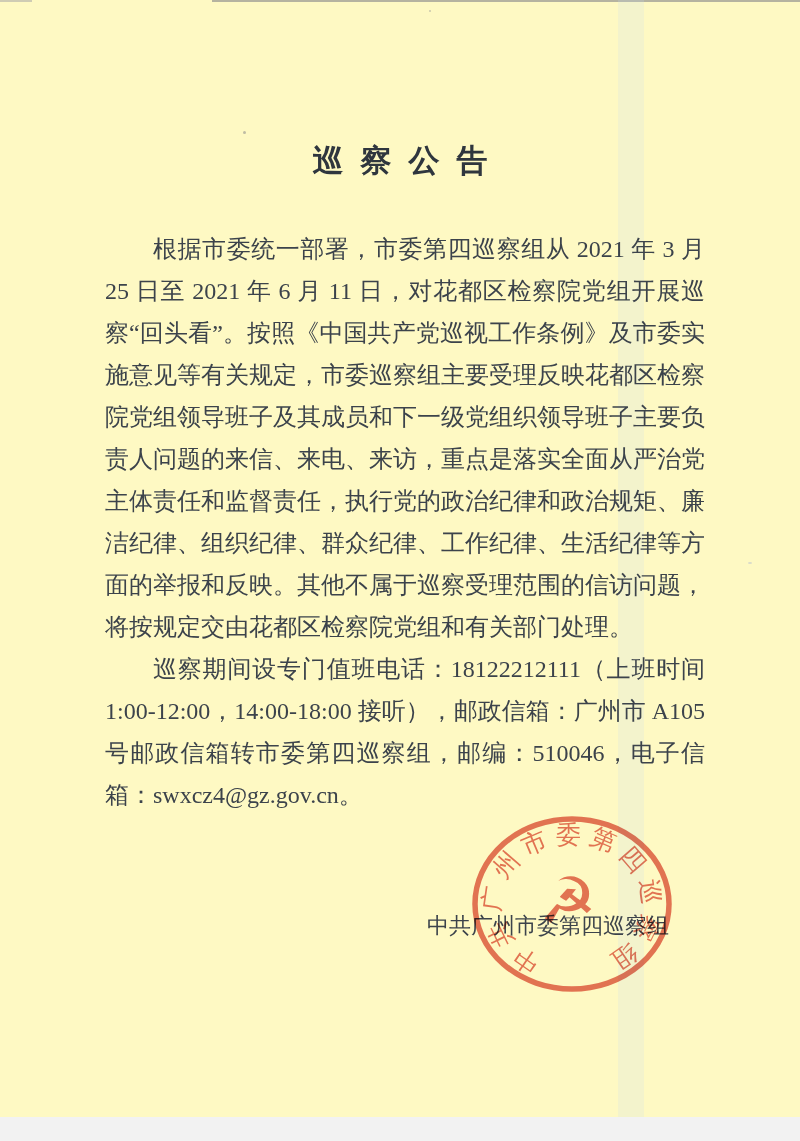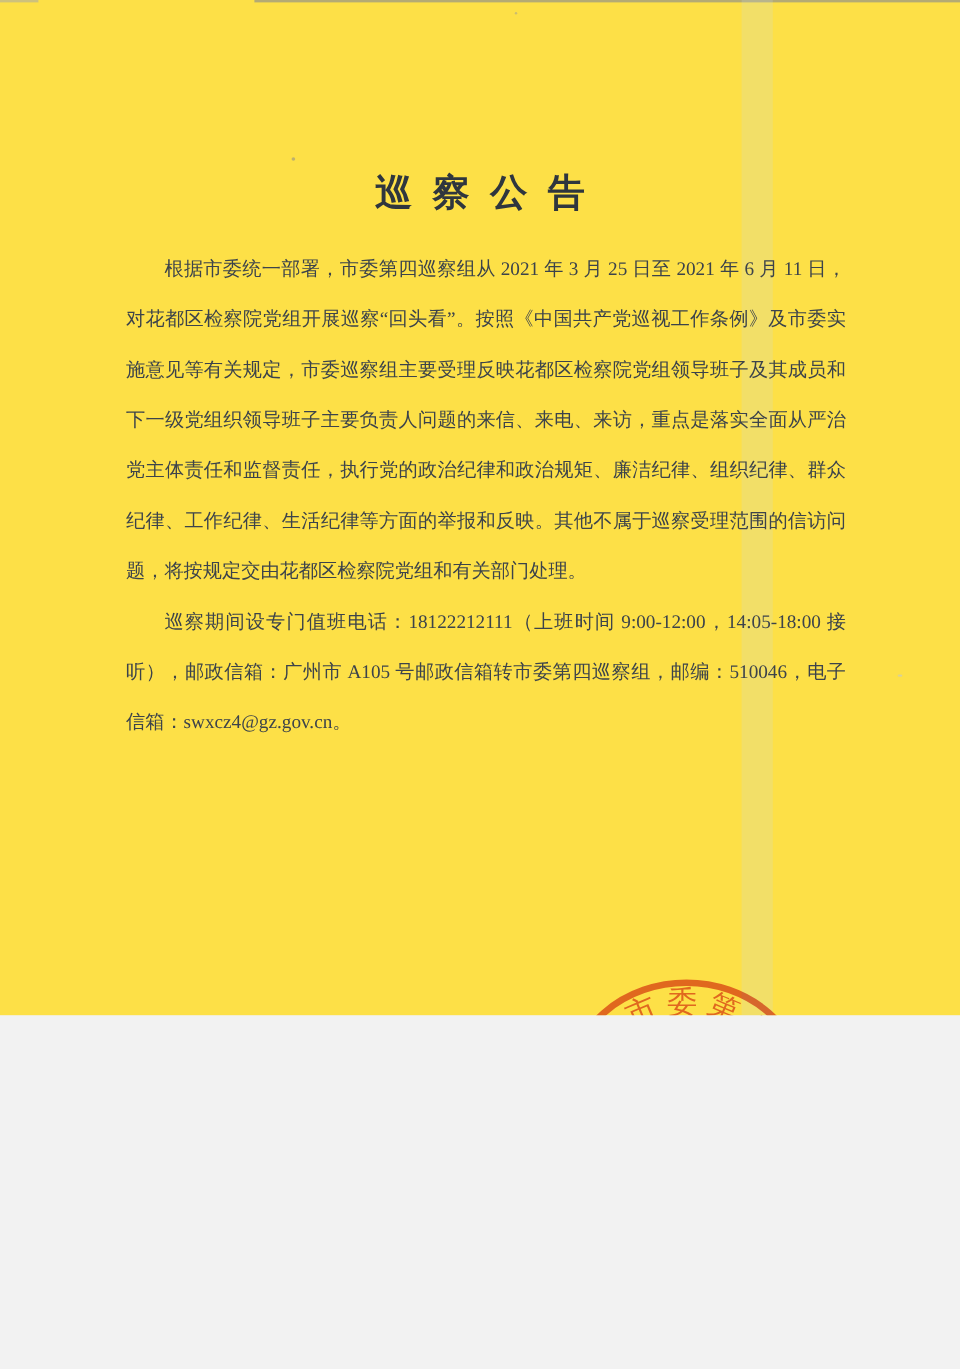--- a/index.html
+++ b/index.html
@@ -3,22 +3,22 @@
 <meta charset="utf-8">
 <style>
   html,body{margin:0;padding:0;}
   body{
     width:800px;height:1141px;
     background:#f2f2f2;
     font-family:"Liberation Serif","DejaVu Serif",serif;
   }
   .page{
     position:relative;
-    width:800px;height:846px;
-    background:#fde047;
+    width:800px;height:1117px;
+    background:#fef9c3;
     overflow:hidden;
   }
   
   .scan-top-line-main{position:absolute;top:0;left:212px;width:588px;height:2px;background:#8e8e8e;opacity:.65;}
   .scan-top-line-left{position:absolute;top:0;left:0;width:32px;height:2px;background:#a8a8a8;opacity:.55;}
   .scan-band{position:absolute;top:0;left:618px;width:26px;height:1141px;background:rgba(200,218,240,.20);}
   .speck1{position:absolute;left:243px;top:131px;width:3px;height:3px;background:#8a8a8a;opacity:.55;border-radius:50%;}
   .speck2{position:absolute;left:429px;top:10px;width:2px;height:2px;background:#9a9a9a;opacity:.5;border-radius:50%;}
   .speck3{position:absolute;left:748px;top:562px;width:4px;height:2px;background:#c0c8d0;opacity:.6;border-radius:50%;}
 
@@ -27,22 +27,22 @@
     margin:0;
     text-align:center;
     font-family:"DejaVu Sans","Liberation Sans",sans-serif;
     font-weight:700;
     font-size:31px;
     letter-spacing:17px;
     text-indent:17px;
     color:#2f363e;
   }
   .content{
-    position:absolute;top:204px;left:105px;width:600px;
-    font-size:16px;
+    position:absolute;top:228px;left:105px;width:600px;
+    font-size:24px;
     line-height:42px;
     color:#3c434b;
     text-align:justify;
     text-justify:inter-ideograph;
   }
   .content p{margin:0;text-indent:2em;}
 
   .signature{
     position:absolute;left:408px;top:903px;width:280px;
     text-align:center;
@@ -69,21 +69,21 @@
   <div class="scan-top-line-left"></div>
   <div class="scan-band"></div>
   <div class="speck1"></div>
   <div class="speck2"></div>
   <div class="speck3"></div>
 
   <h1 class="title">巡察公告</h1>
 
   <div class="content">
     <p>根据市委统一部署，市委第四巡察组从 2021 年 3 月 25 日至 2021 年 6 月 11 日，对花都区检察院党组开展巡察“回头看”。按照《中国共产党巡视工作条例》及市委实施意见等有关规定，市委巡察组主要受理反映花都区检察院党组领导班子及其成员和下一级党组织领导班子主要负责人问题的来信、来电、来访，重点是落实全面从严治党主体责任和监督责任，执行党的政治纪律和政治规矩、廉洁纪律、组织纪律、群众纪律、工作纪律、生活纪律等方面的举报和反映。其他不属于巡察受理范围的信访问题，将按规定交由花都区检察院党组和有关部门处理。</p>
-    <p>巡察期间设专门值班电话：18122212111（上班时间 9:00-12:00，14:05-18:00 接听），邮政信箱：广州市 A105 号邮政信箱转市委第四巡察组，邮编：510046，电子信箱：swxcz4@gz.gov.cn。</p>
+    <p>巡察期间设专门值班电话：18122212111（上班时间 1:00-12:00，14:00-18:00 接听），邮政信箱：广州市 A105 号邮政信箱转市委第四巡察组，邮编：510046，电子信箱：swxcz4@gz.gov.cn。</p>
   </div>
 
   <div class="signature">
     <div>中共广州市委第四巡察组</div>
   </div>
 
   <svg class="seal" viewBox="0 0 220 200" aria-hidden="true">
     <ellipse cx="110" cy="100" rx="97" ry="85" fill="none" stroke="#dc5849" stroke-width="5.5"></ellipse>
     <path id="sealArc" d="M 80 155.3 A 71 61 0 1 1 140 155.3" fill="none"></path>
     <text font-size="25" fill="#dc5849" letter-spacing="7">

